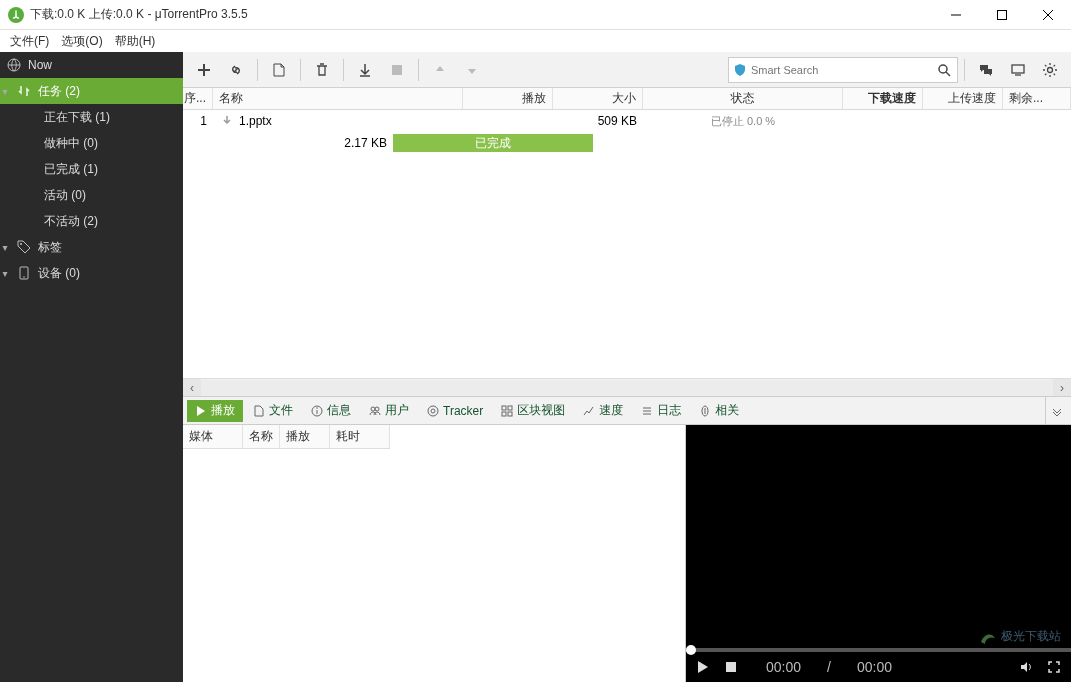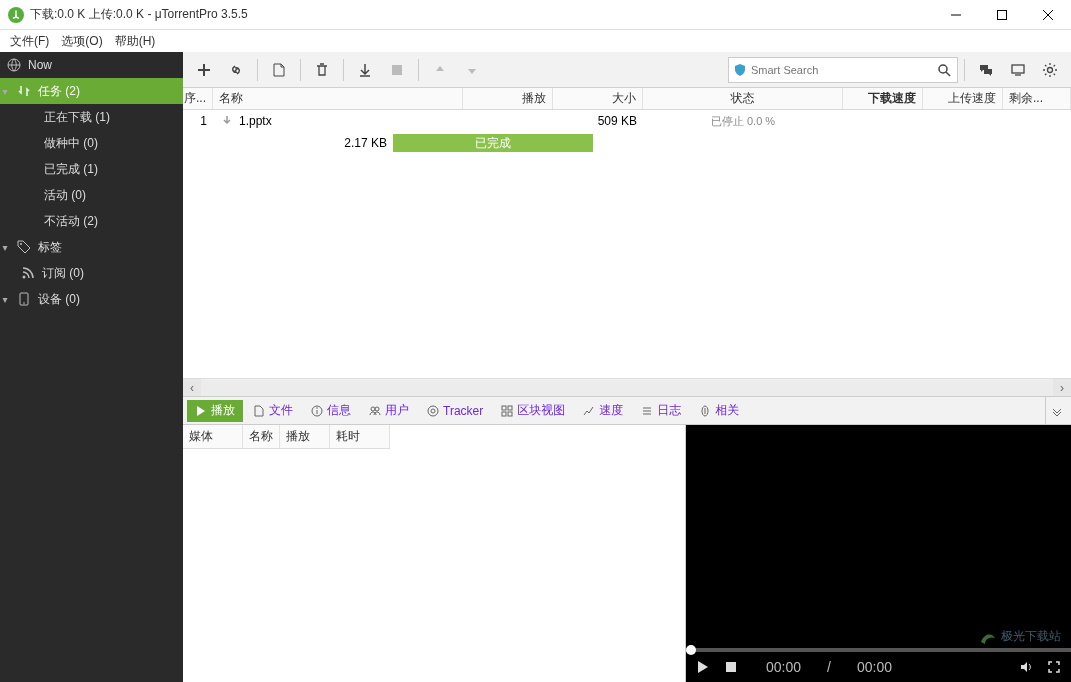--- a/index.html
+++ b/index.html
@@ -62,21 +62,21 @@
 .status-done { background: #8ac14a; color: #fff; width: 100%; height: 18px; display: flex; align-items: center; justify-content: center; }
 .nameic { width: 16px; height: 16px; display: flex; align-items: center; justify-content: center; margin-right: 4px; }
 
 .hscroll { height: 18px; background: #f0f0f0; border-top: 1px solid #ddd; display: flex; align-items: center; }
 .hscroll .arrow { width: 18px; height: 18px; display: flex; align-items: center; justify-content: center; color: #666; background: #e6e6e6; }
 .hscroll .track { flex: 1; height: 16px; background: #ececec; }
 
 
 .detail { height: 286px; border-top: 1px solid #ccc; display: flex; flex-direction: column; }
 .tabs { height: 28px; background: #f2f2f2; border-bottom: 1px solid #ccc; display: flex; align-items: center; padding: 0 4px; gap: 2px; }
-.tab { height: 22px; padding: 0 8px; display: flex; align-items: center; gap: 4px; color: #6d28d9; }
+.tab { height: 22px; padding: 0 8px; display: flex; align-items: center; gap: 4px; color: #14532d; }
 .tab.active { background: #6aab36; color: #fff; }
 .tabs .more { margin-left: auto; width: 22px; display: flex; align-items: center; justify-content: center; border-left: 1px solid #ccc; height: 100%; color: #666; }
 
 .detailbody { flex: 1; display: flex; min-height: 0; }
 .mediapane { flex: 1; display: flex; flex-direction: row; border-right: 1px solid #ccc; }
 .mediahead { height: 24px; display: flex; border-bottom: 1px solid #ddd; background: #fafafa; }
 .mediahead .mcol { border-right: 1px solid #e2e2e2; padding: 3px 6px; display: flex; align-items: center; color: #333; }
 .mediabody { flex: 1; background: #fff; }
 
 .player { width: 385px; background: #000; display: flex; flex-direction: column; position: relative; }
@@ -165,29 +165,20 @@
       </div>
     <div class="row" style="padding-left:0">
       <span class="expand">▾</span>
       <span class="ic">
           <svg width="14" height="14" viewBox="0 0 14 14">
             <path d="M1 1h5l7 7-5 5-7-7z" stroke="#ccc" fill="none"></path>
             <circle cx="4" cy="4" r="1" fill="#ccc"></circle>
           </svg>
         </span>
       <span>标签</span>
-    </div>
-    <div class="row lvl1">
-      <span class="ic" style="margin-left:14px">
-          <svg width="14" height="14" viewBox="0 0 14 14">
-            <path d="M2 6a6 6 0 016 6M2 2a10 10 0 0110 10" stroke="#ccc" fill="none" stroke-width="1.5"></path>
-            <circle cx="3" cy="11" r="1.5" fill="#ccc"></circle>
-          </svg>
-        </span>
-      <span>订阅 (0)</span>
     </div>
     <div class="row" style="padding-left:0">
       <span class="expand">▾</span>
       <span class="ic">
           <svg width="14" height="14" viewBox="0 0 14 14">
             <rect x="3" y="1" width="8" height="12" rx="1" stroke="#ccc" fill="none"></rect>
             <circle cx="7" cy="11" r="0.8" fill="#ccc"></circle>
           </svg>
         </span>
       <span>设备 (0)</span>

